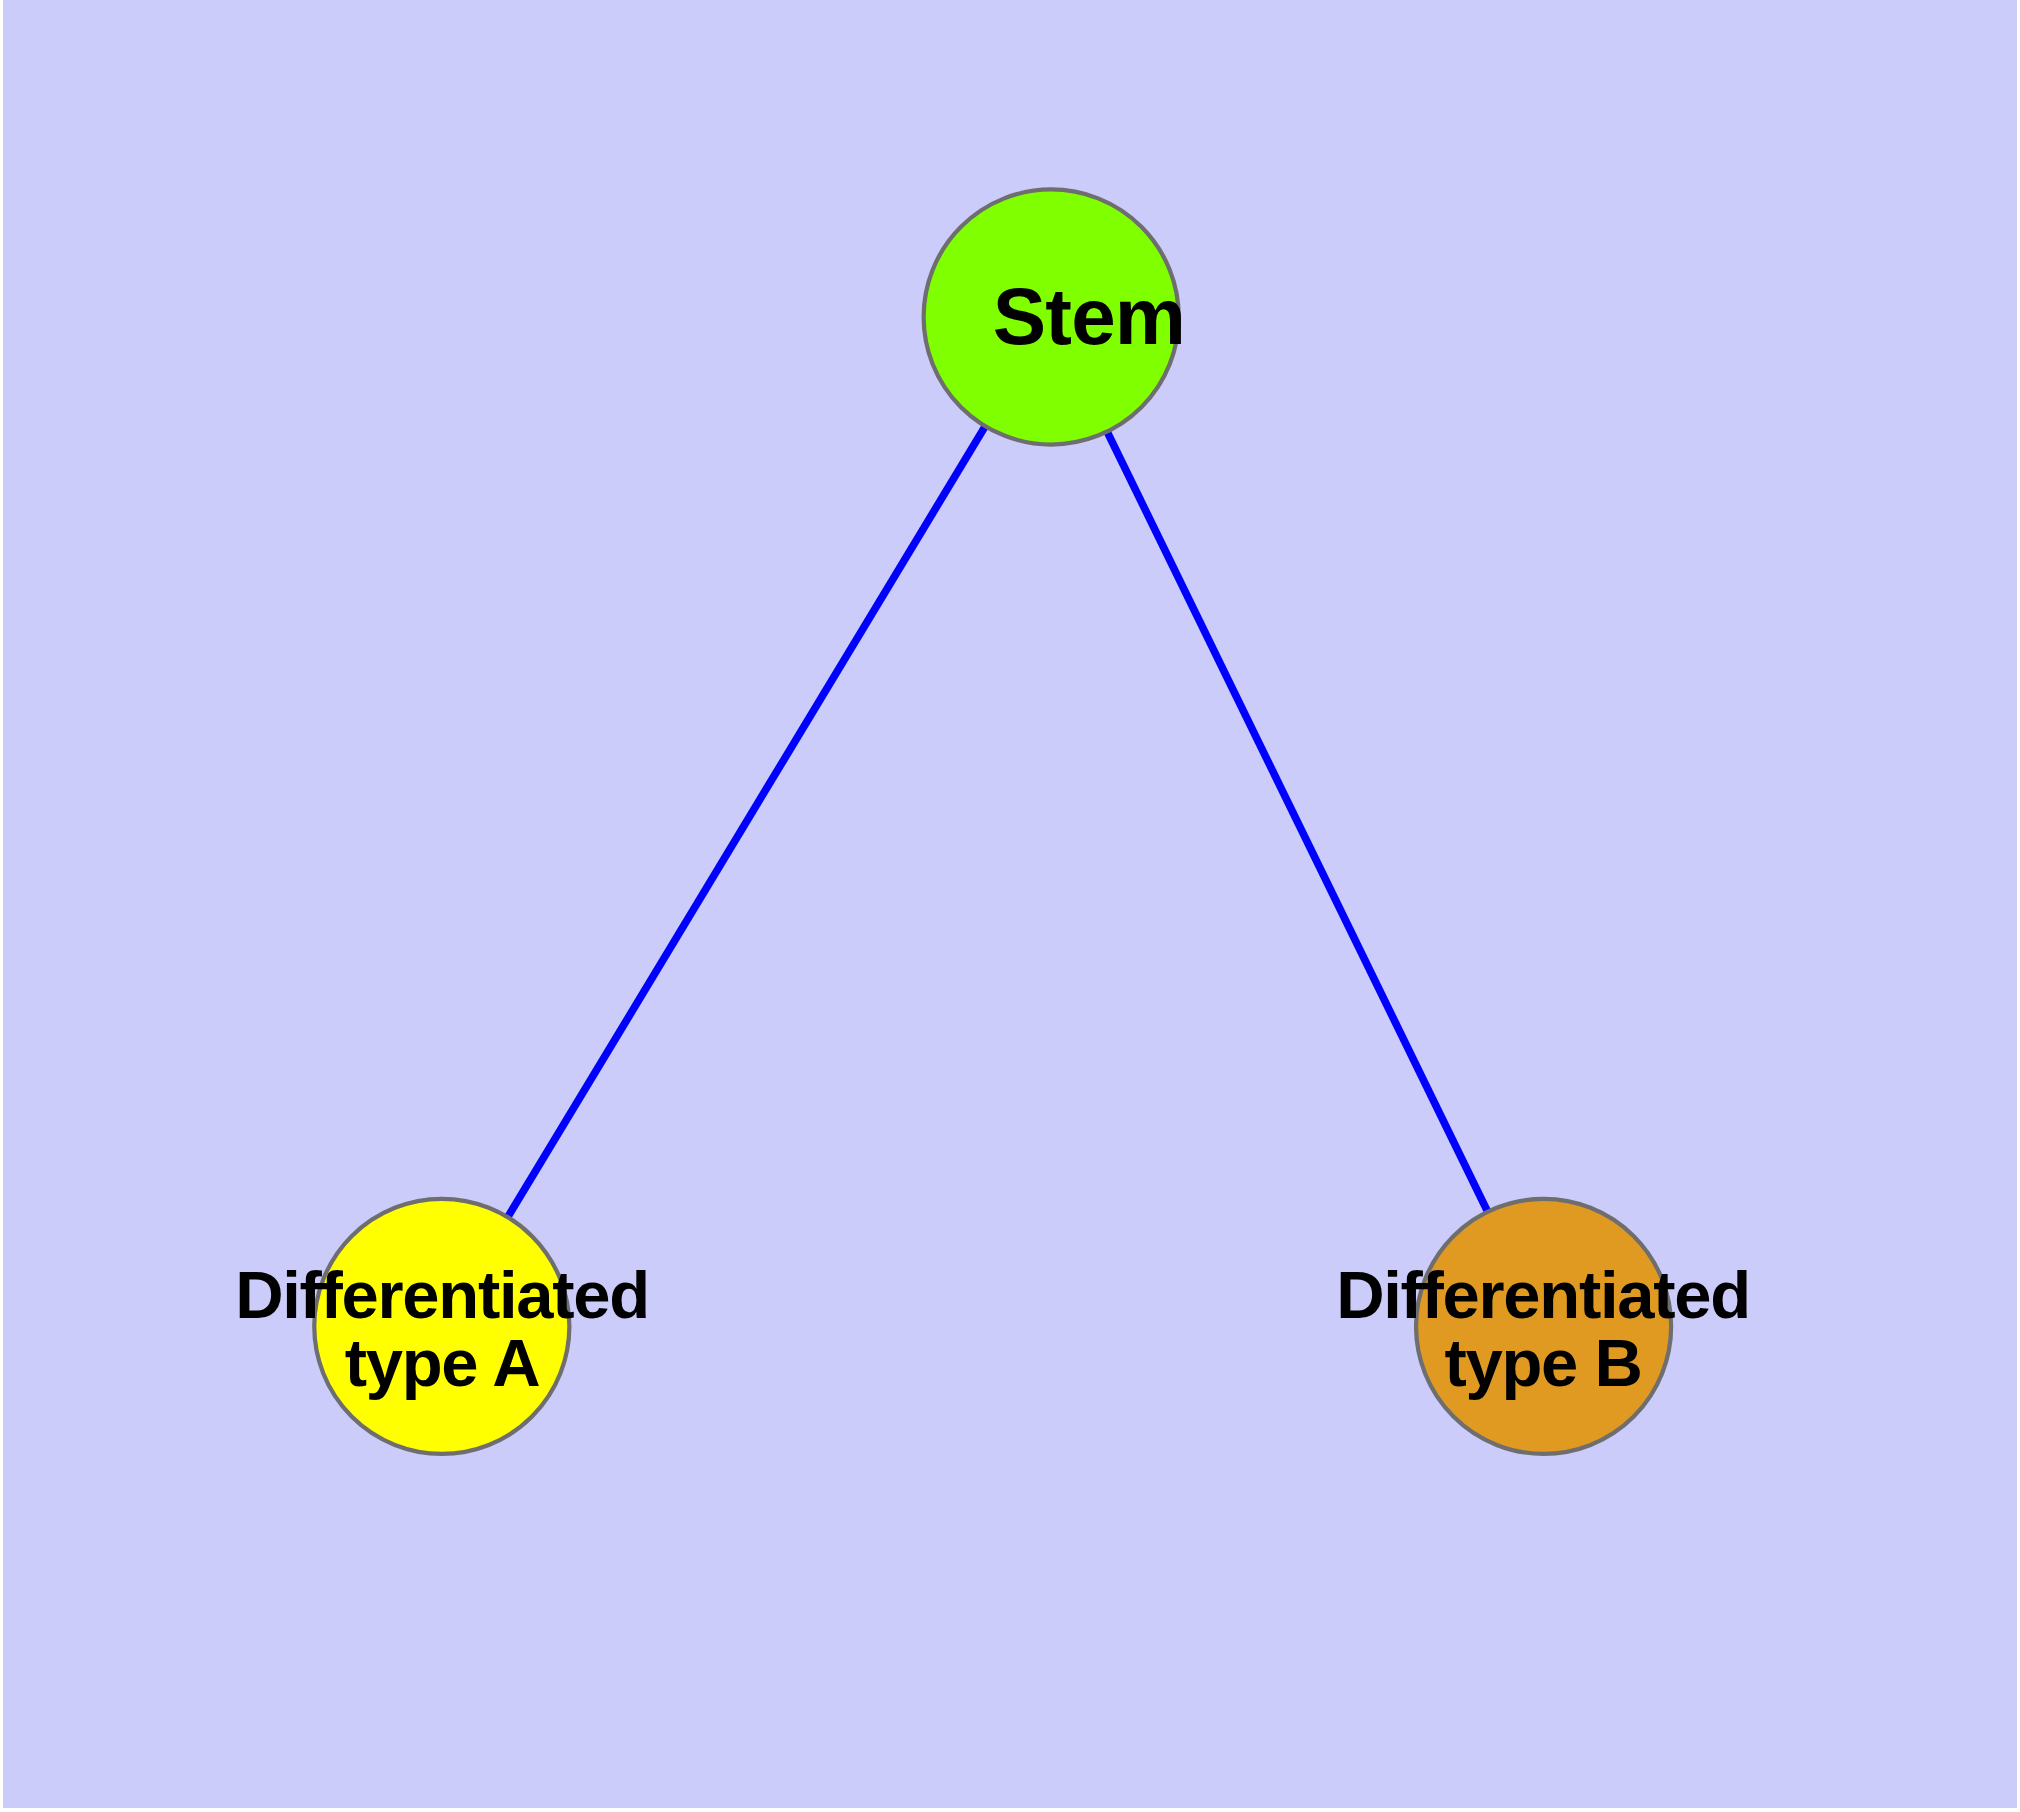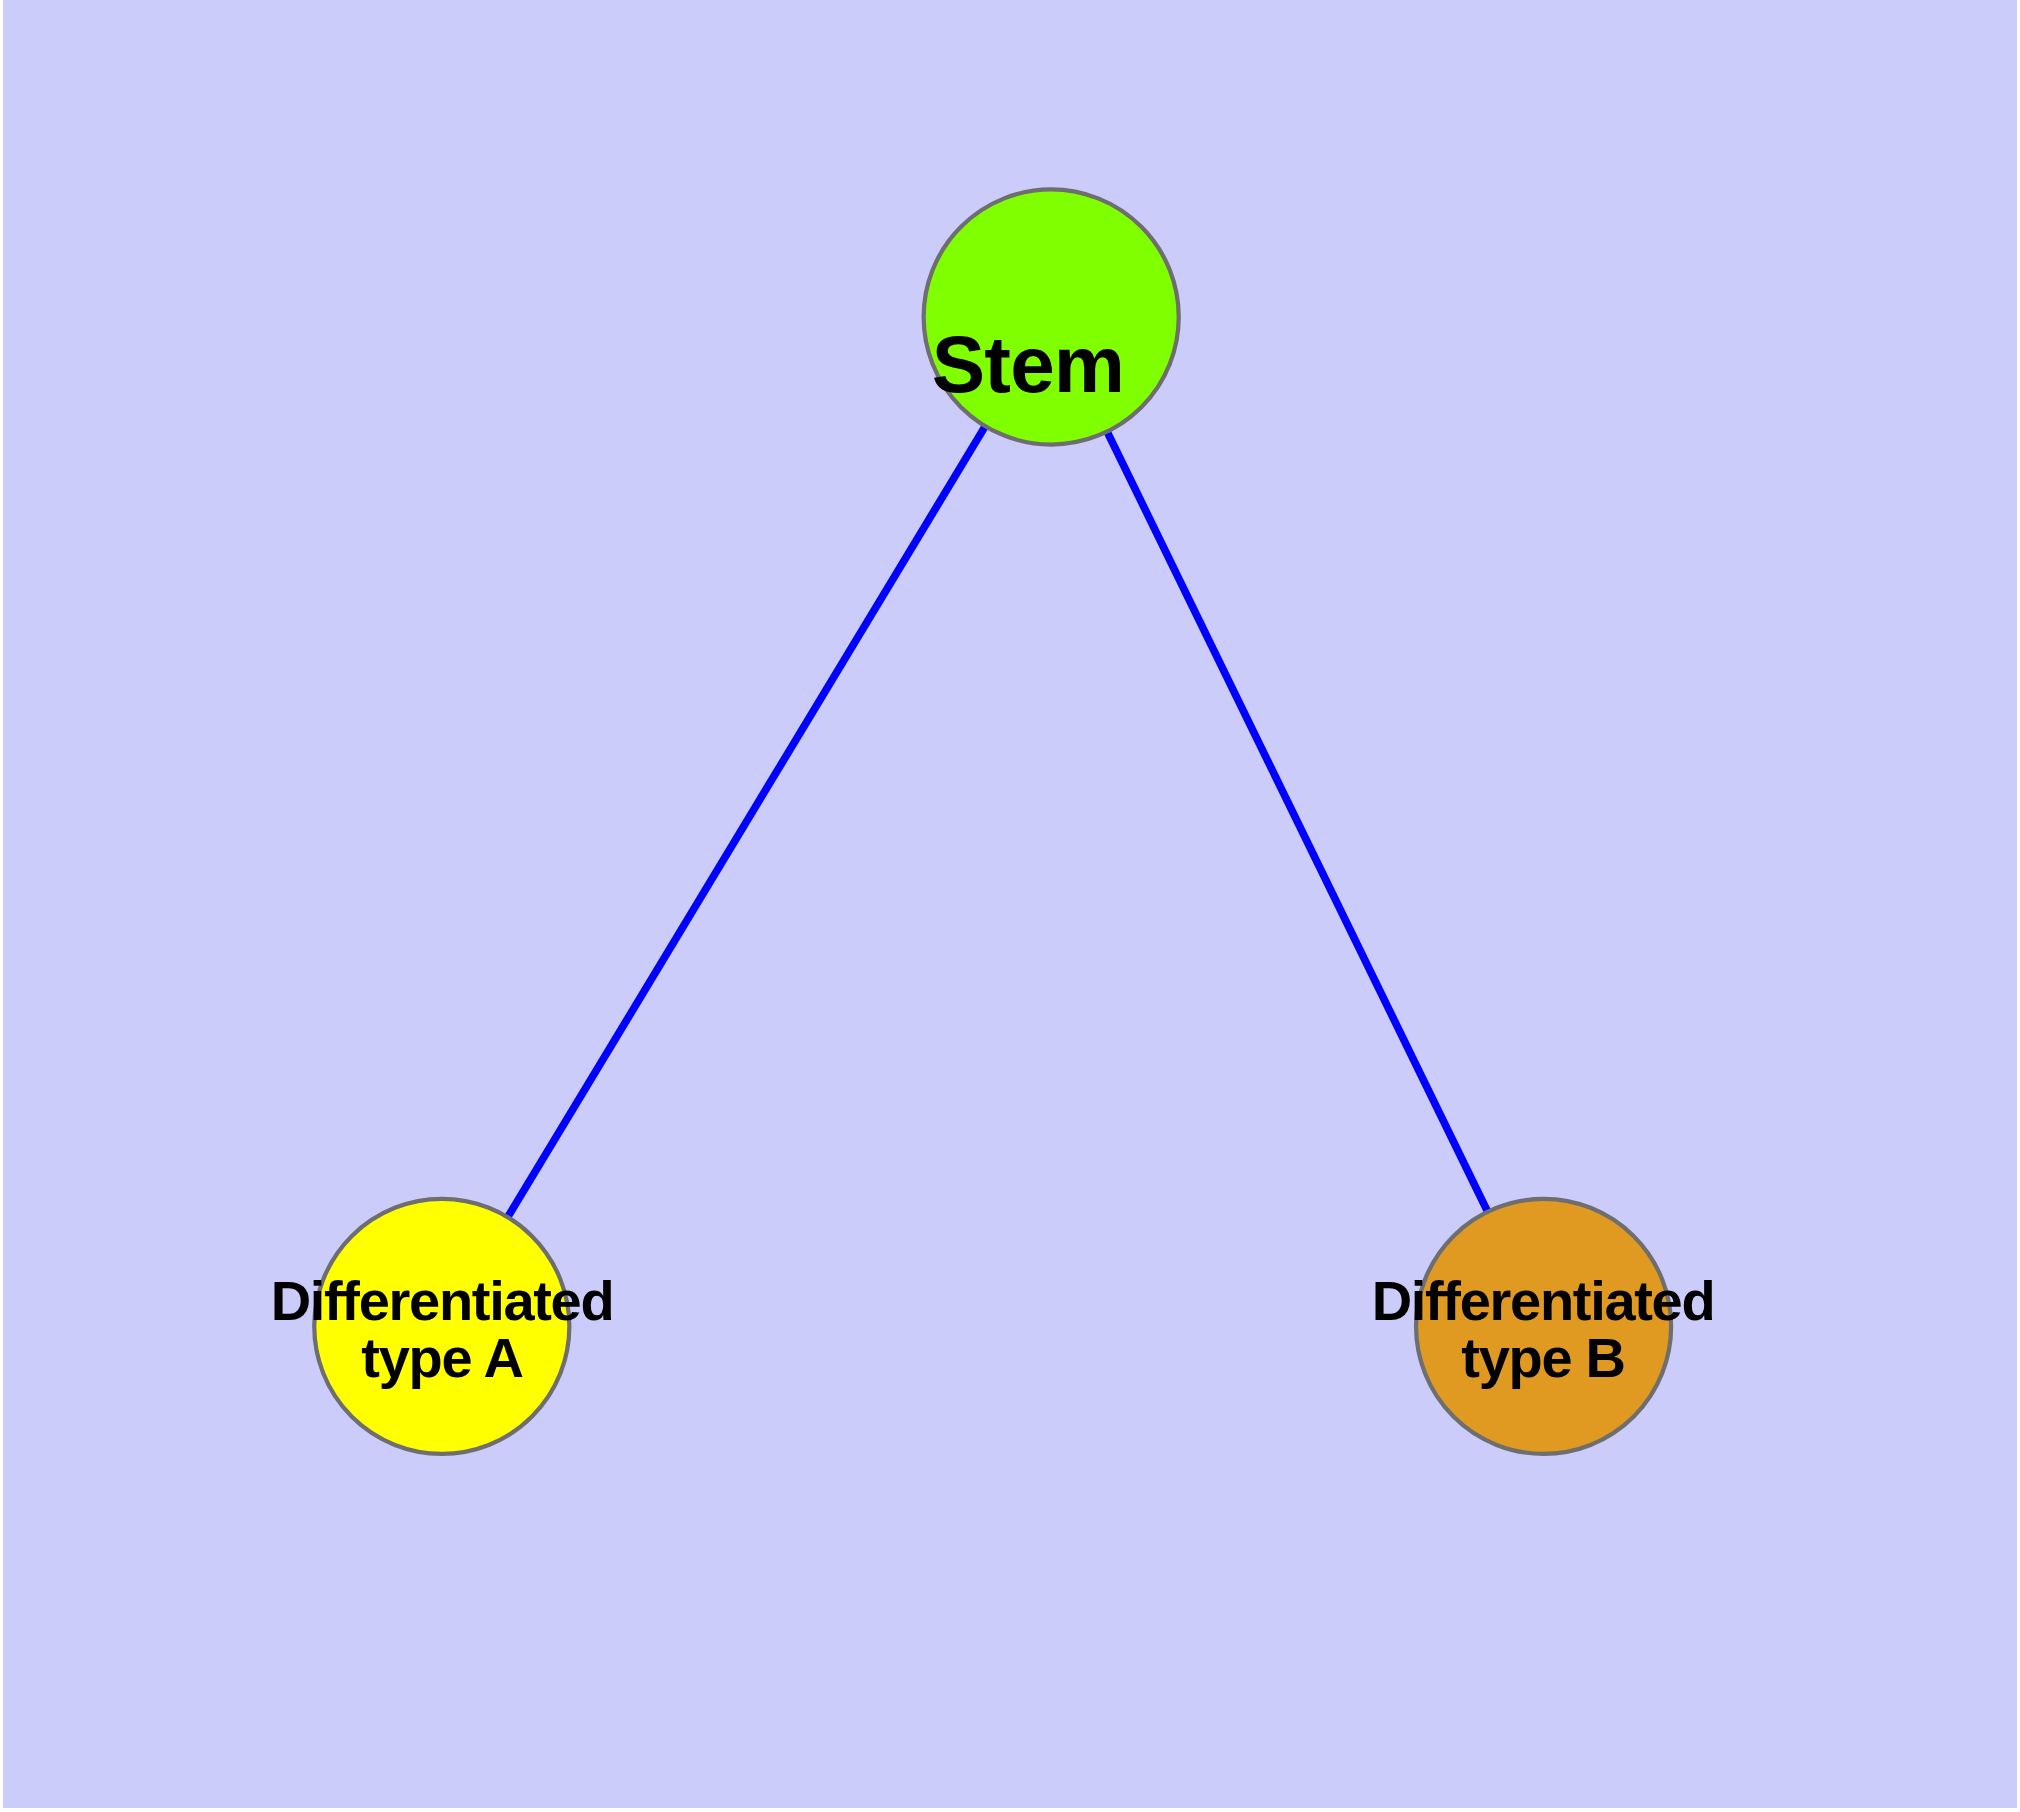--- a/index.html
+++ b/index.html
@@ -36,21 +36,21 @@
     position: absolute;
     text-align: center;
     color: #000000;
     font-weight: bold;
     line-height: 1.02;
     white-space: pre;
     pointer-events: none;
     transform: translate(-50%, -50%);
   }
   .label-leaf {
-    font-size: 56px;
+    font-size: 67px;
     letter-spacing: -1.3px;
   }
   .label-root {
     font-size: 80px;
     letter-spacing: -0.8px;
   }
 </style>
 </head>
 <body>
 
@@ -63,21 +63,21 @@
       <line id="edge-0" x1="1240" y1="374" x2="521" y2="1565" stroke="#0000ff" stroke-width="9" stroke-linecap="butt"></line>
       <line id="edge-1" x1="1240" y1="374" x2="1821" y2="1565" stroke="#0000ff" stroke-width="9" stroke-linecap="butt"></line>
     </g>
     <g>
       <circle id="node-circle-0" cx="1240" cy="374" r="150.5" fill="#7fff00" stroke="#6e6e6e" stroke-width="5"></circle>
       <circle id="node-circle-1" cx="521" cy="1565" r="150.5" fill="#ffff00" stroke="#6e6e6e" stroke-width="5"></circle>
       <circle id="node-circle-2" cx="1821" cy="1565" r="150.5" fill="#e09a22" stroke="#6e6e6e" stroke-width="5"></circle>
     </g>
   </svg>
 
-  <div class="node-label label-root" id="node-label-0" style="left: 1028px; top: 317px; color: rgb(0, 0, 0); margin-top: 48px;">Stem</div>
+  <div class="node-label label-root" id="node-label-0" style="left: 1089px; top: 317px; color: rgb(0, 0, 0);">Stem</div>
 
   <div class="node-label label-leaf" id="node-label-1" style="left: 442px; top: 1329px; color: rgb(0, 0, 0);">Differentiated
 type A</div>
 
   <div class="node-label label-leaf" id="node-label-2" style="left: 1543px; top: 1329px; color: rgb(0, 0, 0);">Differentiated
 type B</div>
 
 </div>
 
 

